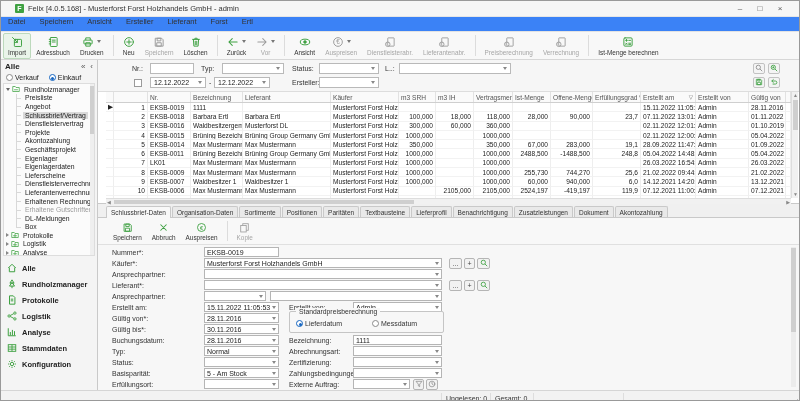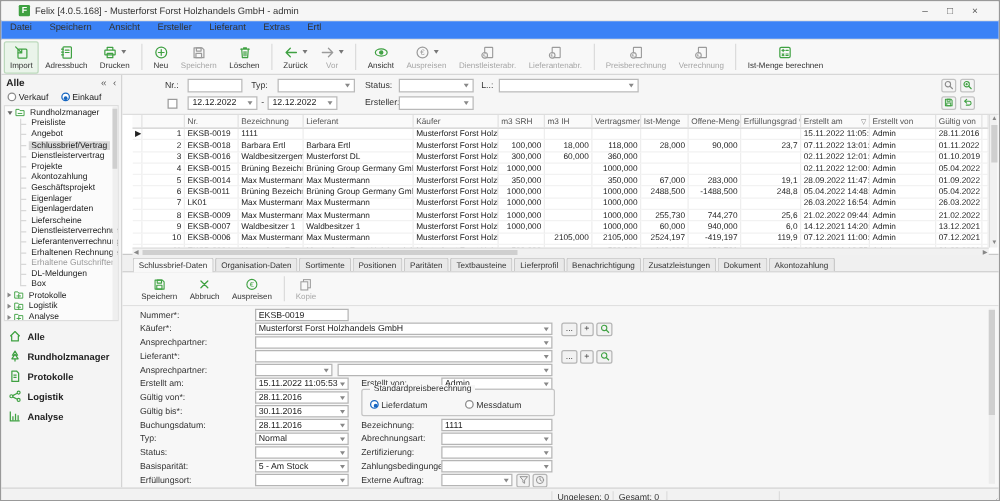--- a/index.html
+++ b/index.html
@@ -127,21 +127,21 @@
     </span>
   </div>
 
   <div class="menubar">
 
   <span class="menu-item">Datei</span>
       <span class="menu-item">Speichern</span>
       <span class="menu-item">Ansicht</span>
       <span class="menu-item">Ersteller</span>
       <span class="menu-item">Lieferant</span>
-      <span class="menu-item">Extras</span>
+      <span class="menu-item">Forst</span>
       <span class="menu-item">Ertl</span>
     </div>
 
   <div class="toolbar">
     <div class="tbtn hl">
       <span class="irow">
           <span class="ticon">
             <svg viewBox="0 0 16 16" fill="none" stroke="currentColor" stroke-width="1.3" stroke-linecap="round" stroke-linejoin="round">
               <rect x="4.5" y="4.5" width="9.5" height="9.5" rx="1"></rect>
               <path d="M2 2l6.5 6.5M8.5 4.8v3.7H4.8"></path>
@@ -484,20 +484,38 @@
           <span>Logistik</span>
         </div>
         <div class="nav-item">
           <span class="nicon">
               <svg viewBox="0 0 12 12" fill="none" stroke="currentColor" stroke-width="1.2">
                 <path d="M1.5 1.5V10.5H10.5"></path>
                 <path d="M4 10V6M6.5 10V3.5M9 10V5"></path>
               </svg>
             </span>
           <span>Analyse</span>
+        </div>
+        <div class="nav-item">
+          <span class="nicon">
+              <svg viewBox="0 0 12 12" fill="none" stroke="currentColor" stroke-width="1.1">
+                <rect x="1.5" y="2" width="9" height="8"></rect>
+                <path d="M1.5 4.8h9M1.5 7.4h9M6 2v8"></path>
+              </svg>
+            </span>
+          <span>Stammdaten</span>
+        </div>
+        <div class="nav-item">
+          <span class="nicon">
+              <svg viewBox="0 0 12 12" fill="none" stroke="currentColor" stroke-width="1.1">
+                <circle cx="6" cy="6" r="2"></circle>
+                <path d="M6 1.2v1.6M6 9.2v1.6M1.2 6h1.6M9.2 6h1.6M2.6 2.6l1.1 1.1M8.3 8.3l1.1 1.1M9.4 2.6L8.3 3.7M3.7 8.3L2.6 9.4"></path>
+              </svg>
+            </span>
+          <span>Konfiguration</span>
         </div>
       </div>
     </div>
 
     <div class="content">
 
       <div class="filter">
         <span class="flbl" style="left:34px;top:5px">Nr.:</span>
         <div class="ff" style="left:52px;top:3px;width:44px">
             <span></span>

